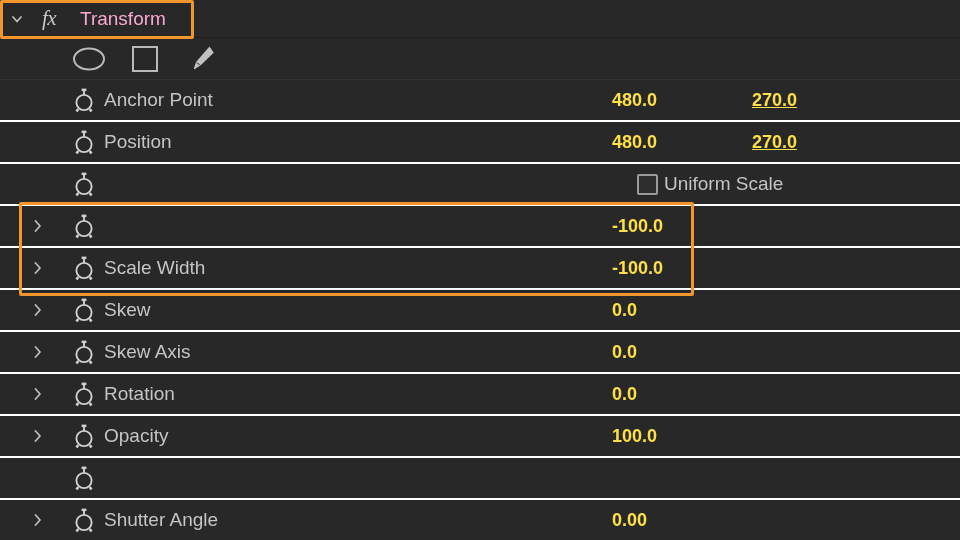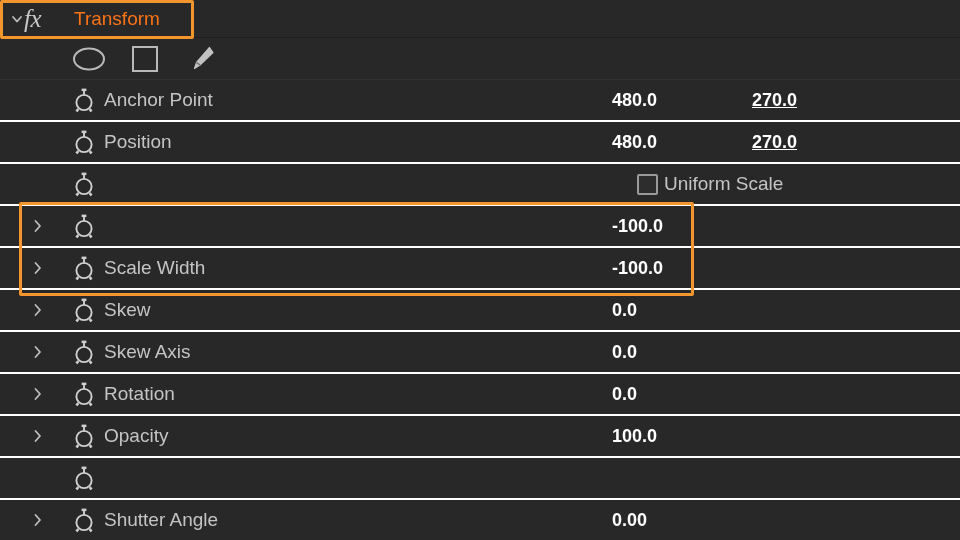--- a/index.html
+++ b/index.html
@@ -56,32 +56,32 @@
     position: absolute;
     left: 8px;
     width: 18px;
     height: 18px;
     display: flex;
     align-items: center;
     justify-content: center;
   }
   .fx {
     position: absolute;
-    left: 24px;
+    left: 42px;
     font-family: "Liberation Serif", serif;
     font-style: italic;
-    font-size: 25px;
+    font-size: 21px;
     color: #c8c8c8;
     letter-spacing: -0.5px;
   }
   .hdr-label {
     position: absolute;
-    left: 74px;
+    left: 80px;
     font-size: 19px;
-    color: #f97316;
+    color: #f9a8d4;
   }
 
   
   .sw {
     position: absolute;
     left: 72px;
     width: 24px;
     height: 26px;
   }
   .sw svg { display: block; }
@@ -93,21 +93,21 @@
     font-size: 19px;
     color: #c4c4c4;
     white-space: nowrap;
   }
 
   
   .val {
     position: absolute;
     font-size: 18px;
     font-weight: bold;
-    color: #ffffff;
+    color: #fde047;
     white-space: nowrap;
   }
   .val.c1 { left: 612px; }
   .val.c2 { left: 752px; text-decoration: underline; }
 
   
   .cbwrap {
     position: absolute;
     left: 612px;
     display: flex;

